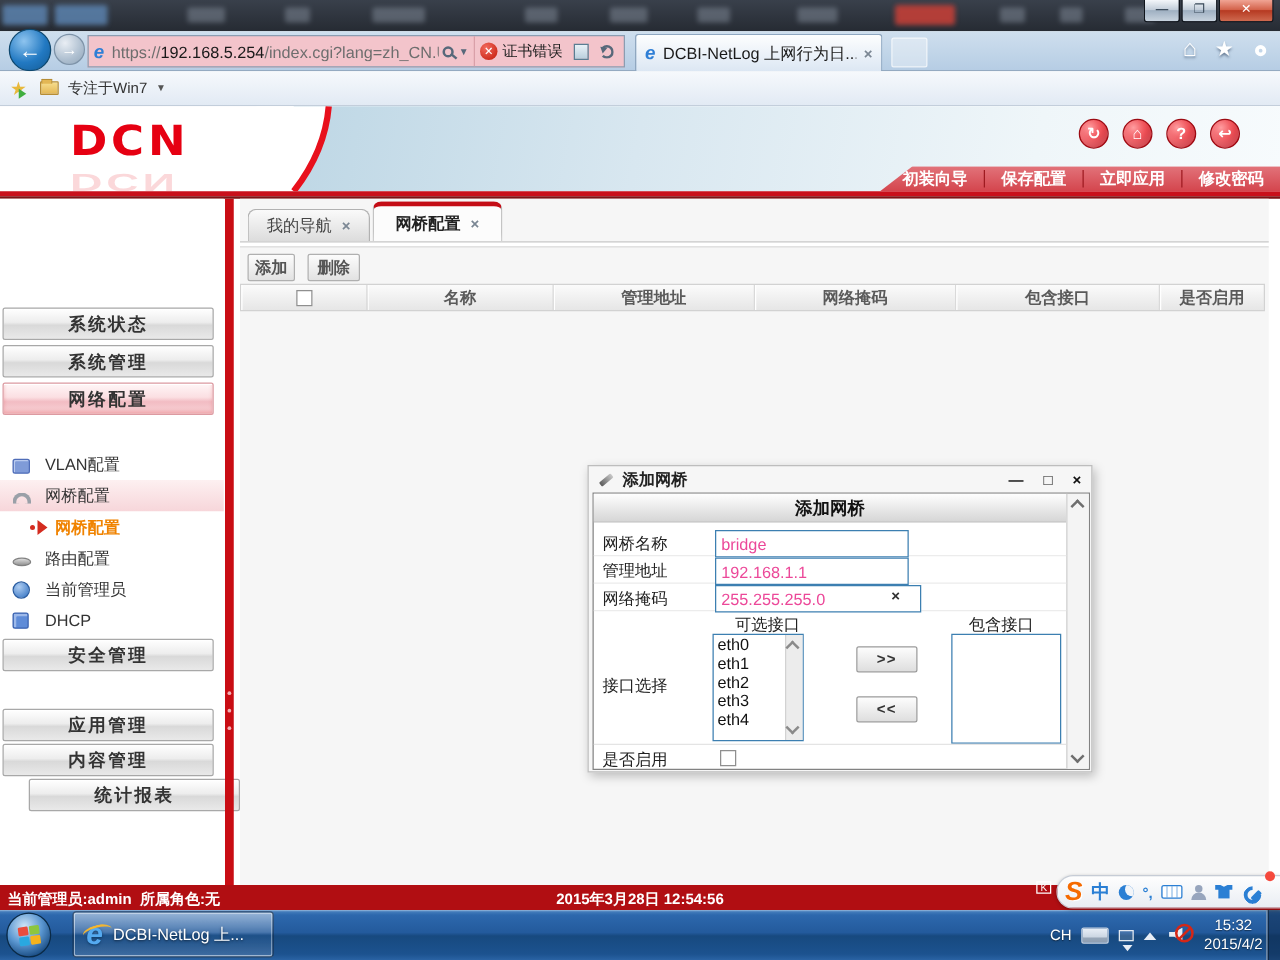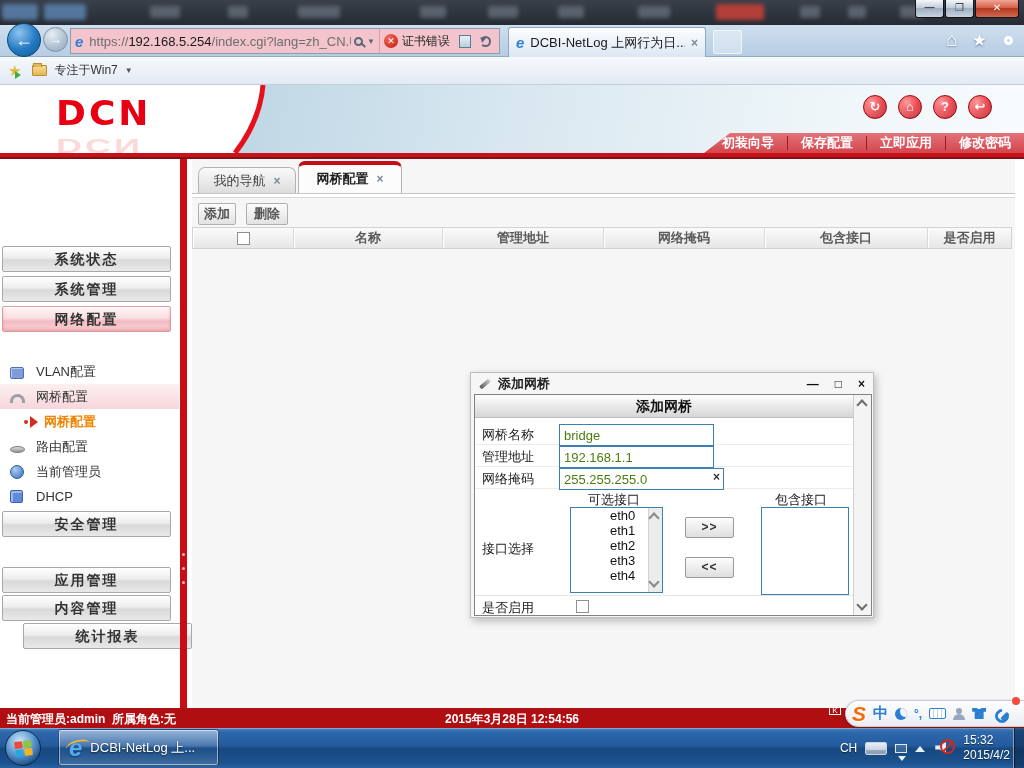--- a/index.html
+++ b/index.html
@@ -147,27 +147,27 @@
   #dlg-title .wc { color:#111; font-weight:bold; font-size:12px; margin-left:9px; }
   #dlg-body { position:absolute; left:3px; top:21px; width:398px; height:222px; background:#fff; border:1px solid #828282; }
   #dlg-hdr { position:absolute; left:0; top:0; right:18px; height:23px; background:linear-gradient(180deg,#fefefe,#d6d6d6);
     border-bottom:1px solid #bdbdbd; text-align:center; font-weight:bold; font-size:14px; color:#111; line-height:22px; }
   #dlg-scroll { position:absolute; right:0; top:0; width:18px; height:220px; background:#f4f4f4; border-left:1px solid #cfcfcf; }
   .chev { width:8px; height:8px; border:2px solid #6e6e6e; border-right:none; border-bottom:none; position:absolute; left:4px; }
   .chev.up { transform:rotate(45deg); top:6px; }
   .chev.down { transform:rotate(225deg); bottom:6px; }
   .frow { position:absolute; left:0; right:18px; height:22px; border-bottom:1px solid #ececec; }
   .flabel { position:absolute; left:7px; top:3px; font-size:13px; color:#222; }
-  .finput { position:absolute; left:84px; top:1px; width:155px; height:22px; border:1px solid #3c7fb1;
-    font-size:13px; padding:0 4px; color:#4d7c0f; font-family:"Liberation Sans",sans-serif; background:#fff; }
+  .finput { position:absolute; left:97px; top:1px; width:155px; height:22px; border:1px solid #3c7fb1;
+    font-size:13px; padding:0 4px; color:#ec4899; font-family:"Liberation Sans",sans-serif; background:#fff; }
   #fi3 { width:165px; }
   .clearx { position:absolute; left:238px; top:3px; color:#333; font-weight:bold; font-size:12px; }
   .listlabel { position:absolute; font-size:13px; color:#222; }
   .listbox { position:absolute; border:1px solid #3c7fb1; background:#fff; }
-  #list-avail { left:95px; top:112px; width:93px; height:86px;padding-left:36px; }
+  #list-avail { left:95px; top:112px; width:73px; height:86px; }
   .li { font-size:13px; color:#111; padding:0 3px; line-height:15px; }
   #list-scroll { position:absolute; right:0; top:0; width:14px; height:100%; background:#ececec; border-left:1px solid #d2d2d2; }
   #list-scroll .chev { left:1px; border-color:#8a8a8a; }
   #list-incl { left:286px; top:112px; width:88px; height:88px; }
   .mvbtn { position:absolute; left:210px; width:49px; height:21px; border:1px solid #9a9a9a; border-radius:2px;
     background:linear-gradient(180deg,#fdfdfd,#dedede); font-weight:bold; font-size:12px; color:#333; text-align:center; line-height:19px; letter-spacing:1px; }
   #enable-row { position:absolute; left:0; right:18px; top:200px; height:22px; border-top:1px solid #e4e4e4; }
   #enable-cbx { position:absolute; left:101px; top:4px; }
 
   
@@ -198,21 +198,21 @@
   .kbd { width:22px; height:13px; border:1px solid #c9d4e2; border-radius:2px;
     background:linear-gradient(180deg,#e8eef6,#b9c6d6); box-shadow:inset 0 -4px 0 rgba(90,110,135,.45); }
   .langres { position:relative; width:12px; height:9px; border:1px solid rgba(255,255,255,.85); background:rgba(255,255,255,.15); }
   .langres::after { content:''; position:absolute; left:2px; top:11px; border:4px solid transparent; border-top:5px solid #e8eef6; }
   .hidtri { width:0; height:0; border:5px solid transparent; border-bottom:6px solid #e8eef6; margin-top:-4px; }
   .vol { position:relative; width:22px; height:22px; }
   .vol .spk { position:absolute; left:2px; top:5px; width:11px; height:11px; background:#e8eef6;
     clip-path:polygon(0 32%, 38% 32%, 100% 0, 100% 100%, 38% 68%, 0 68%); }
   .vol .ban { position:absolute; right:0; top:2px; width:15px; height:15px; border:2px solid #d42717; border-radius:50%; }
   .vol .ban::after { content:''; position:absolute; left:5px; top:-1px; width:2px; height:13px; background:#d42717; transform:rotate(45deg); }
-  #clock { text-align:left; font-size:12px; line-height:15px; text-shadow:0 1px 1px rgba(0,0,0,.5); }
+  #clock { text-align:center; font-size:12px; line-height:15px; text-shadow:0 1px 1px rgba(0,0,0,.5); }
   #showdesk { position:absolute; right:0; top:728px; width:11px; height:40px; background:rgba(12,40,75,.55);
     border-left:1px solid rgba(255,255,255,.5); box-shadow:inset 1px 0 0 rgba(0,0,0,.5); }
 
   
   #sogou { position:absolute; left:845px; top:700px; width:179px; height:27px;
     background:linear-gradient(180deg,#fefefe,#e9edf3); border:1px solid #c6ccd6; border-right:none;
     border-radius:14px 0 0 14px; display:flex; align-items:center; padding-left:6px; gap:7px; box-shadow:0 1px 3px rgba(0,0,0,.3); }
   .sg-s { color:#f56a00; font-weight:bold; font-size:21px; font-style:italic; text-shadow:1px 1px 0 #fff; }
   .sg-zh { color:#2a7fd4; font-weight:bold; font-size:15px; }
   .moon { position:relative; width:12px; height:12px; border-radius:50%; background:#2a7fd4; overflow:hidden; }

